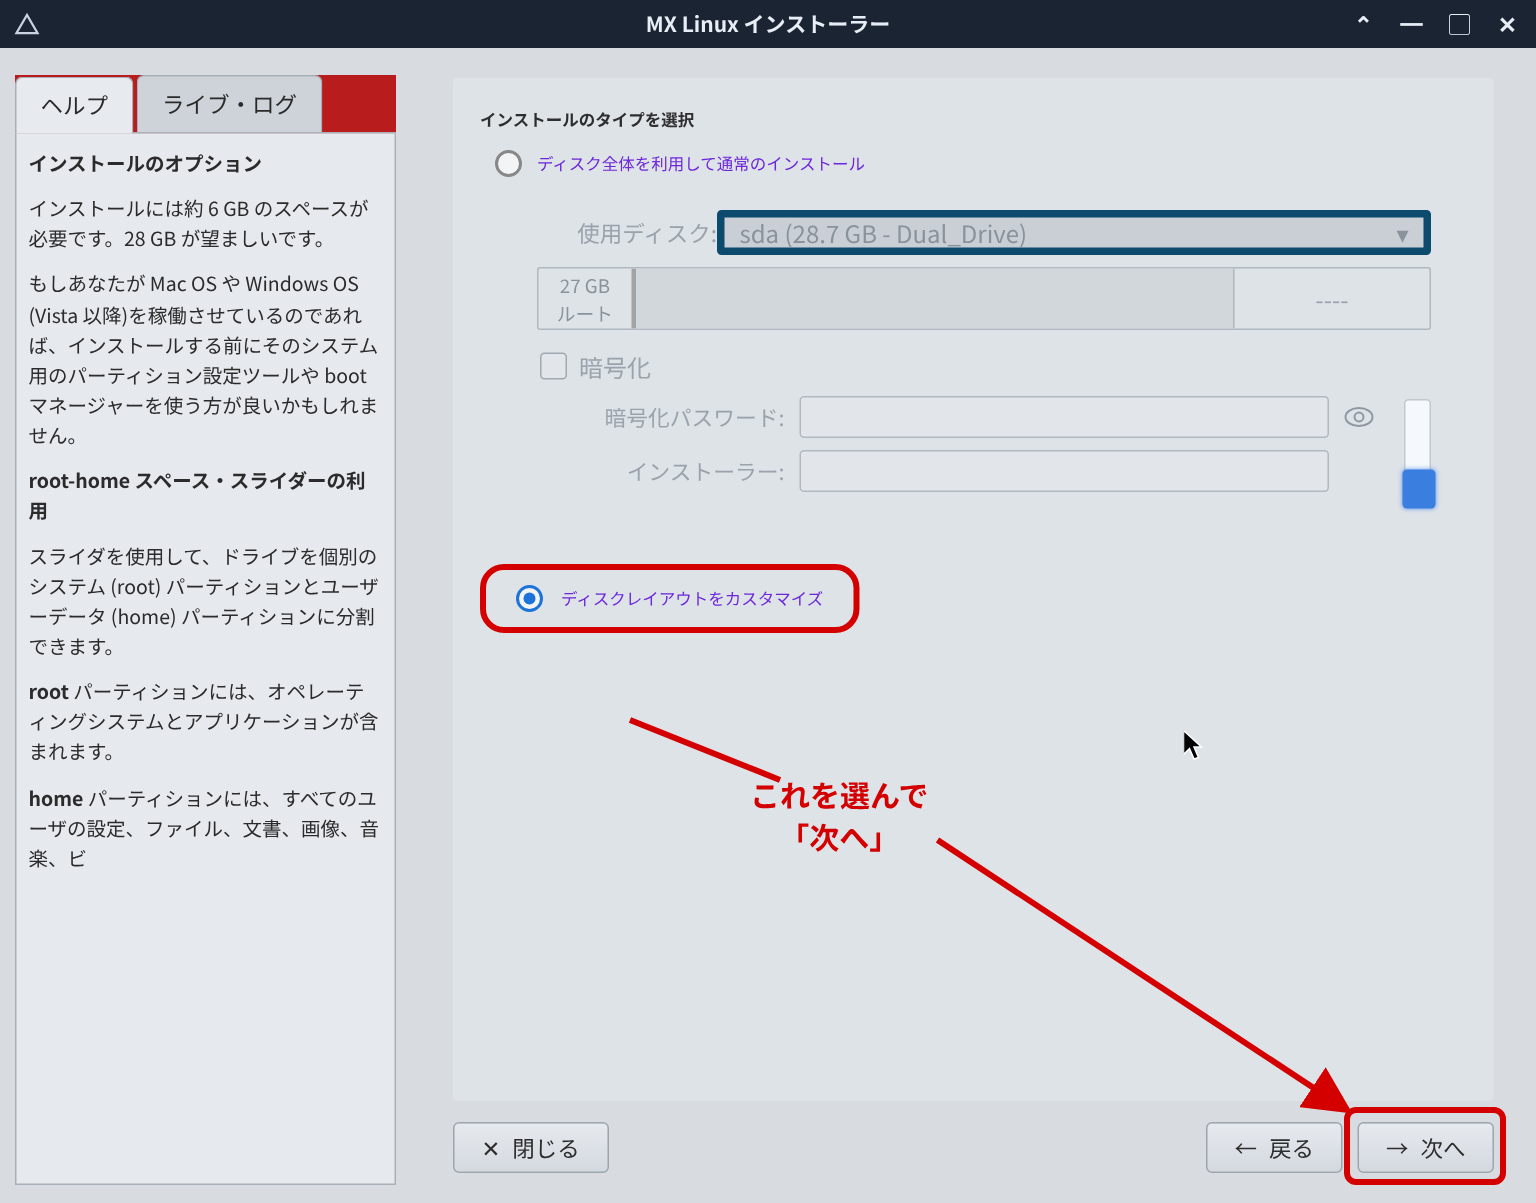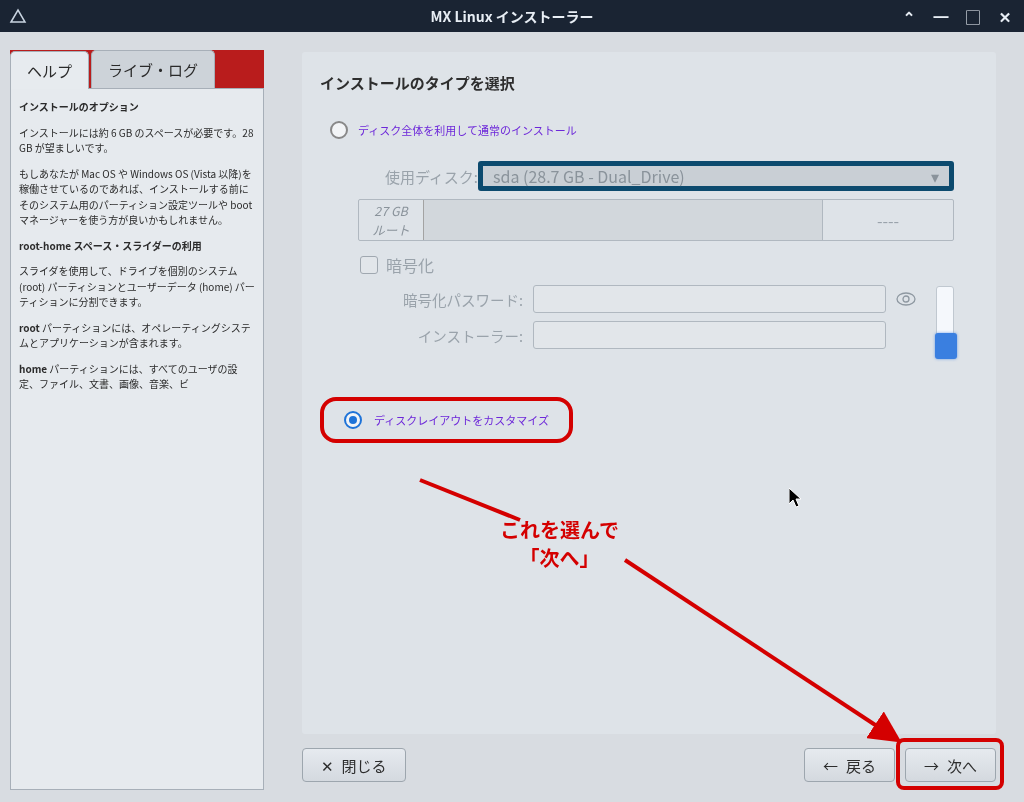--- a/index.html
+++ b/index.html
@@ -90,21 +90,21 @@
     }
     .tab.inactive {
       background: #cdd3d9;
     }
     .help-content {
       flex: 1;
       background: #e6eaee;
       border: 1px solid #a7afb8;
       border-top: none;
       padding: 10px 8px;
-      font-size: 10px;
+      font-size: 13px;
       line-height: 1.55;
       color: #2b2b2b;
       overflow: hidden;
     }
     .help-content .heading {
       font-weight: bold;
     }
     .help-content p {
       margin: 0 0 10px 0;
     }
@@ -116,24 +116,24 @@
       flex-direction: column;
     }
     .main-area {
       flex: 1;
       background: #dee3e8;
       border-radius: 3px;
       padding: 20px 18px;
       position: relative;
     }
     .section-title {
-      font-size: 15px;
+      font-size: 11px;
       font-weight: bold;
       color: #2e2e2e;
-      margin-bottom: 28px;
+      margin-bottom: 12px;
     }
     .radio-row {
       display: flex;
       align-items: center;
       gap: 10px;
       margin-bottom: 10px;
       padding-left: 10px;
     }
     .radio {
       width: 18px;
@@ -195,22 +195,21 @@
       overflow: hidden;
     }
     .part-left {
       width: 65px;
       display: flex;
       flex-direction: column;
       justify-content: center;
       align-items: center;
       font-size: 12.5px;
       color: #8a939b;
-      border-right: 1px solid #a3a3a3;
-      font-style: italic;
+      border-right: 3px solid #a3a3a3;
     }
     .part-mid {
       flex: 1;
       border-right: 1px solid #b0b8c0;
       background: #d2d7dc;
     }
     .part-right {
       width: 130px;
       display: flex;
       align-items: center;
@@ -403,21 +402,21 @@
             <div>27 GB</div>
             <div>ルート</div>
           </div>
           <div class="part-mid"></div>
           <div class="part-right">----</div>
         </div>
         <div class="check-row">
           <div class="checkbox"></div>
           <span>暗号化</span>
         </div>
-        <div style="display:flex; align-items:center;">
+        <div style="display:flex; align-items:flex-end;">
           <div style="flex:1;">
             <div class="row pw-row">
               <div class="label">暗号化パスワード:</div>
               <div class="input"></div>
               <div class="eye-icon-box">
                 <svg width="20" height="14" viewBox="0 0 20 14">
                     <ellipse cx="10" cy="7" rx="9" ry="6" fill="none" stroke="#8e98a1" stroke-width="1.3"></ellipse>
                     <circle cx="10" cy="7" r="3" fill="none" stroke="#8e98a1" stroke-width="1.3"></circle>
                   </svg>
               </div>

